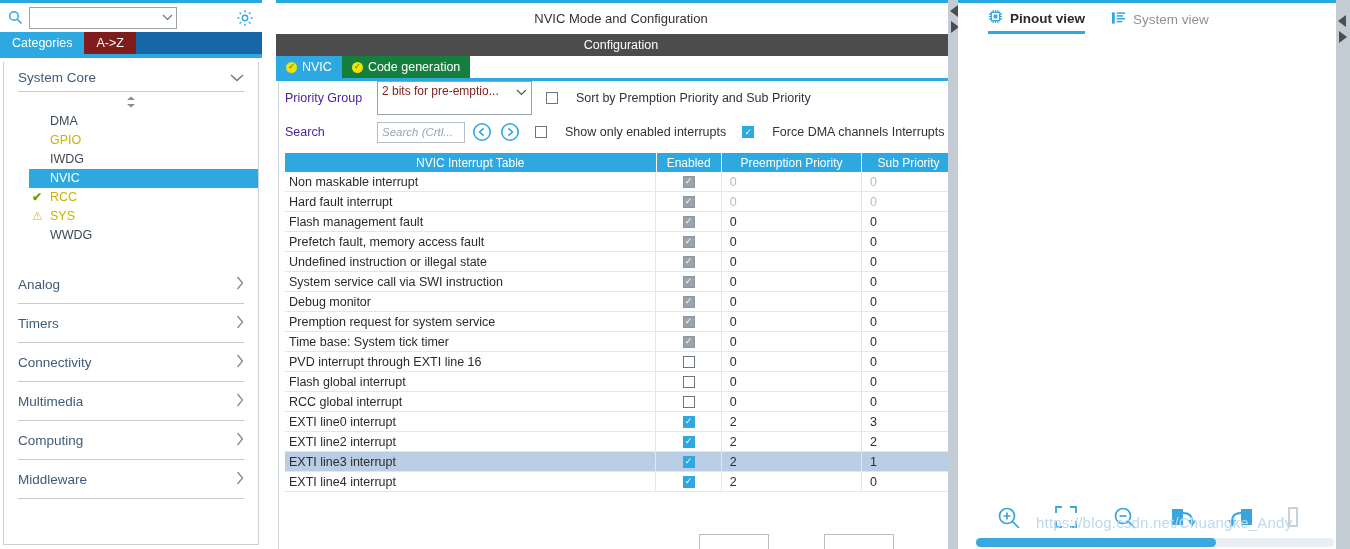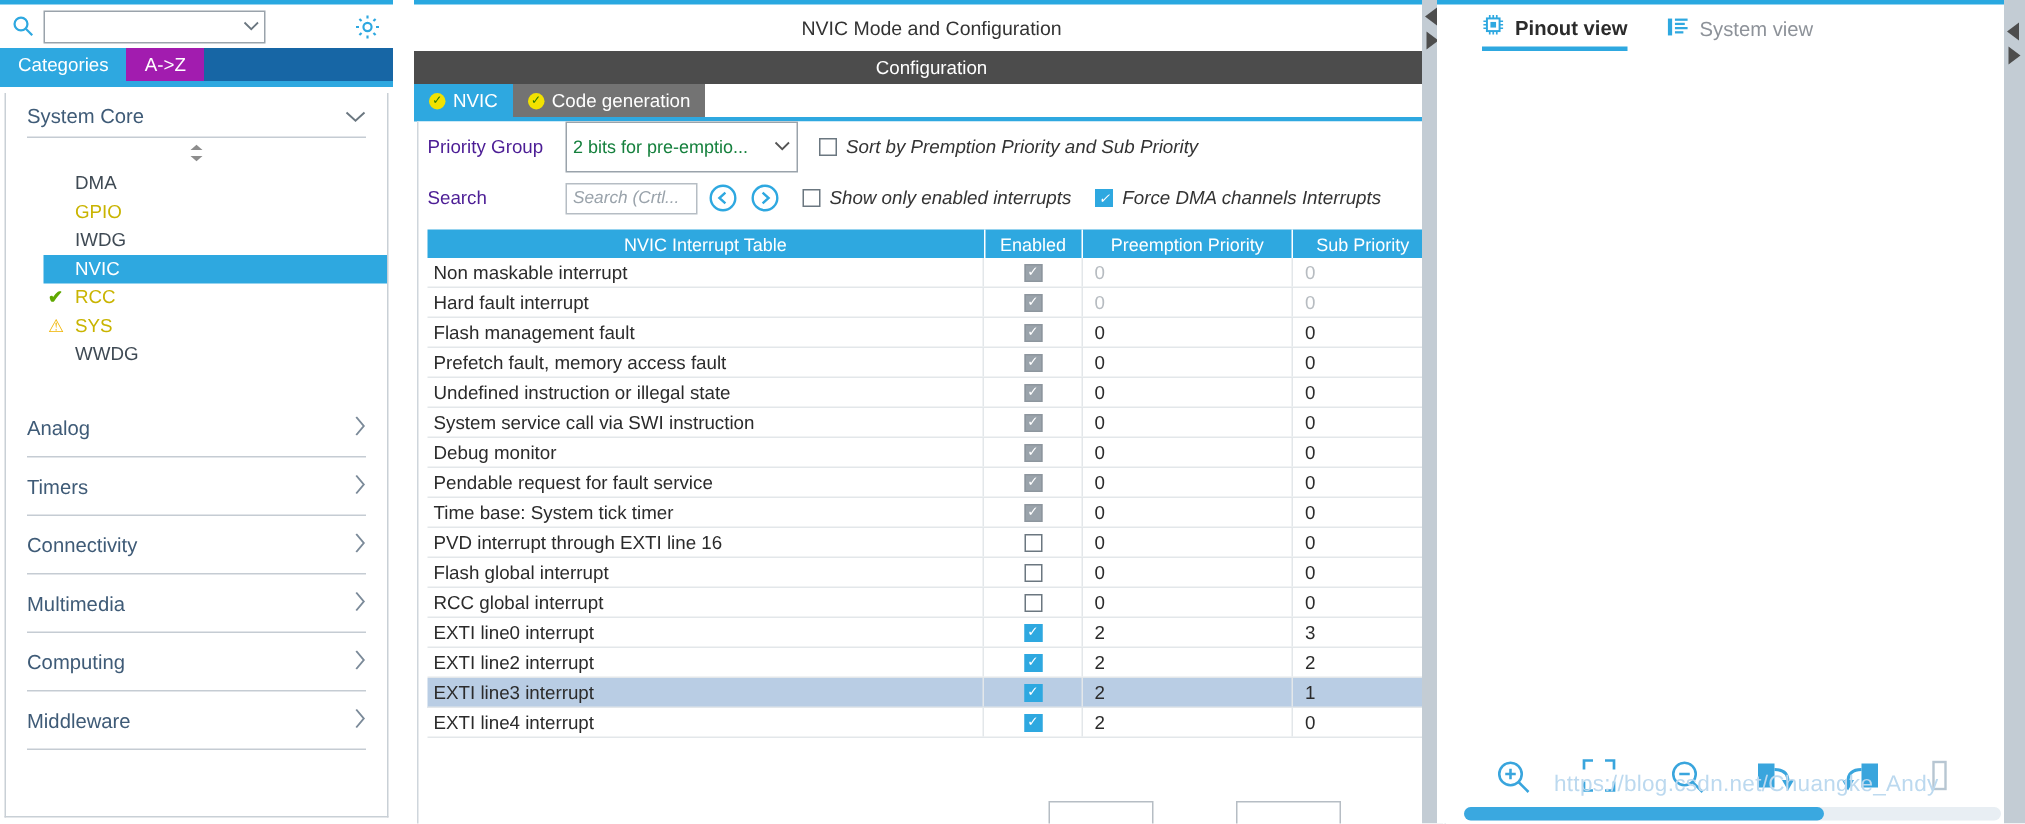--- a/index.html
+++ b/index.html
@@ -20,21 +20,21 @@
   .mag svg { display:block; }
   .side-search { flex: 0 0 auto; width: 148px; height: 22px; border: 1px solid #9aa3ab;
                  background: #fff; display:flex; align-items:center; }
   .side-search input { border:0; outline:0; width:100%; height:100%; padding:0 4px;
                        font-family:"Liberation Sans",sans-serif; font-size:12px; background:transparent;}
   .side-search .cv { width:18px; flex:0 0 auto; display:flex; align-items:center; justify-content:center;}
   .gear { margin-left:auto; width:18px; height:18px; }
   .side-tabs { display:flex; height:22px; background:#1766a5; }
   .side-tab { display:flex; align-items:center; padding:0 12px; font-size:12.5px; color:#fff; }
   .side-tab.active { background:#2ea8e0; }
-  .side-tab.inactive { background:#a21caf; }
+  .side-tab.inactive { background:#7f1d1d; }
   .side-rule { height:4px; background:#2ea8e0; }
   .side-body { position:absolute; top:62px; left:3px; right:3px; bottom:4px;
                border:1px solid #c9d0d6; border-top:none; background:#fff; overflow:hidden; }
   .cat-head { margin: 8px 14px 0 14px; padding-bottom:6px; border-bottom:1px solid #c5ccd3;
               display:flex; align-items:center; justify-content:space-between;
               color:#3f5b77; font-size:13.5px; }
   .chev { color:#7b8a99; font-size:13px; }
   .spinner { text-align:center; color:#8d8d8d; font-size:10px; line-height:10px; margin-top:4px;}
   .item-list { margin-top:2px; }
   .item { height:19px; line-height:19px; padding-left:46px; font-size:12.5px;
@@ -51,41 +51,41 @@
 
   
   #center { position:absolute; left:276px; top:0; width:690px; height:549px; background:#fff;}
   .ctitle { height:34px; border-top:3px solid #29a8e0; display:flex; align-items:center;
             justify-content:center; font-size:13px; color:#333; background:#fff;}
   .cfgbar { height:22px; background:#4c4c4c; color:#fff; display:flex; align-items:center;
             justify-content:center; font-size:12.5px; }
   .ctabs { height:22px; display:flex; background:#fff; }
   .ctab { display:flex; align-items:center; gap:5px; padding:0 10px; font-size:12.5px; color:#fff;}
   .ctab.active { background:#2ea8e0; }
-  .ctab.inactive { background:#737373; }
+  .ctab.inactive { background:#15803d; }
   .dot { width:11px; height:11px; border-radius:50%; background:#f2e200;
          display:flex; align-items:center; justify-content:center; }
   .dot::after { content:"✓"; font-size:8px; color:#2c7a00; line-height:1; }
   .ctabrule { height:3px; background:#2ea8e0; }
   .cbody { position:relative; height:472px; border:1px solid #cfd6dc; border-top:none;
            margin:0 2px; background:#fff; }
   .frow { display:flex; align-items:center; height:34px; padding-left:6px; }
   .flabel { width:92px; font-size:12.5px; color:#4c1d95; }
   .sel-box { width:155px; height:21px; border:1px solid #9aa3ab; background:#fff;
-             display:flex; align-items:center; padding:16px 4px; font-size:12px; color:#15803d; }
+             display:flex; align-items:flex-end; padding:16px 4px; font-size:12px; color:#7f1d1d; }
   .sel-box .cv { margin-left:auto; color:#555; font-size:11px; }
   .txt-box { width:88px; height:21px; border:1px solid #b6bdc4; background:#fff;
              display:flex; align-items:center; padding:0 4px; font-size:11.5px;
              color:#9aa3ab; font-style:italic; }
   .navbtn { width:22px; height:22px; margin-left:6px; }
   .cbox { width:12px; height:12px; border:1px solid #6b7780; background:#fff;
           display:inline-flex; align-items:center; justify-content:center; flex:0 0 auto;}
   .cbox.on { background:#2ea8e0; border-color:#2ea8e0; }
   .cbox.on::after { content:"✓"; color:#fff; font-size:9px; line-height:1; }
-  .cklabel { display:flex; align-items:center; gap:6px; font-size:12.5px; color:#333;font-style:italic; }
+  .cklabel { display:flex; align-items:center; gap:18px; font-size:12.5px; color:#333; }
   .ck1 { margin-left:14px; }
   .ck2 { margin-left:14px; }
   .ck3 { margin-left:16px; }
 
   
   .tbl { margin:4px 8px 0 6px; }
   .thead { display:flex; height:19px; background:#2ea8e0; color:#fff; font-size:12px; }
   .th { display:flex; align-items:center; justify-content:center;
         border-right:1px solid #fff; }
   .th.c0 { width:376px; } .th.c1 { width:66px; } .th.c2 { width:142px; }
@@ -376,21 +376,21 @@
             </div>
             <div class="trow">
               <div class="td c0">Debug monitor</div>
               <div class="td c1">
                 <span class="cbx ro"></span>
               </div>
               <div class="td c2">0</div>
               <div class="td c3">0</div>
             </div>
             <div class="trow">
-              <div class="td c0">Pendable request for fault service</div>
+              <div class="td c0">Premption request for system service</div>
               <div class="td c1">
                 <span class="cbx ro"></span>
               </div>
               <div class="td c2">0</div>
               <div class="td c3">0</div>
             </div>
             <div class="trow">
               <div class="td c0">Time base: System tick timer</div>
               <div class="td c1">
                 <span class="cbx ro"></span>

